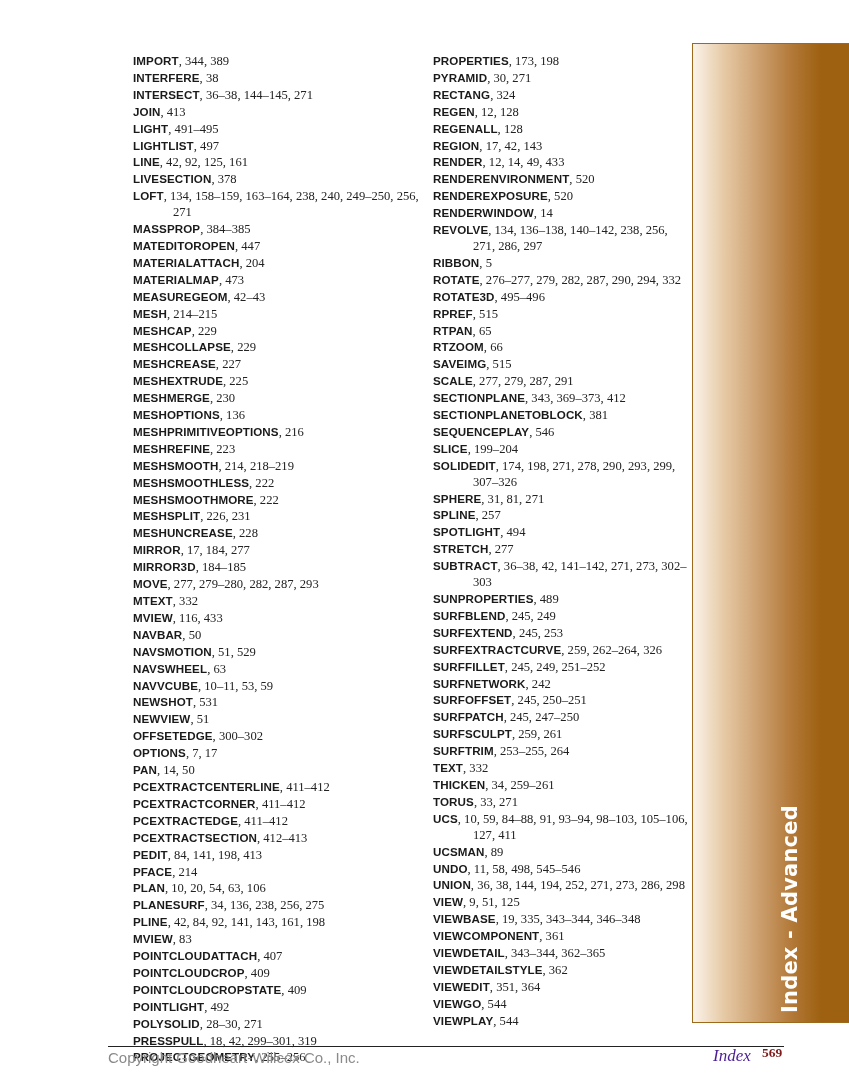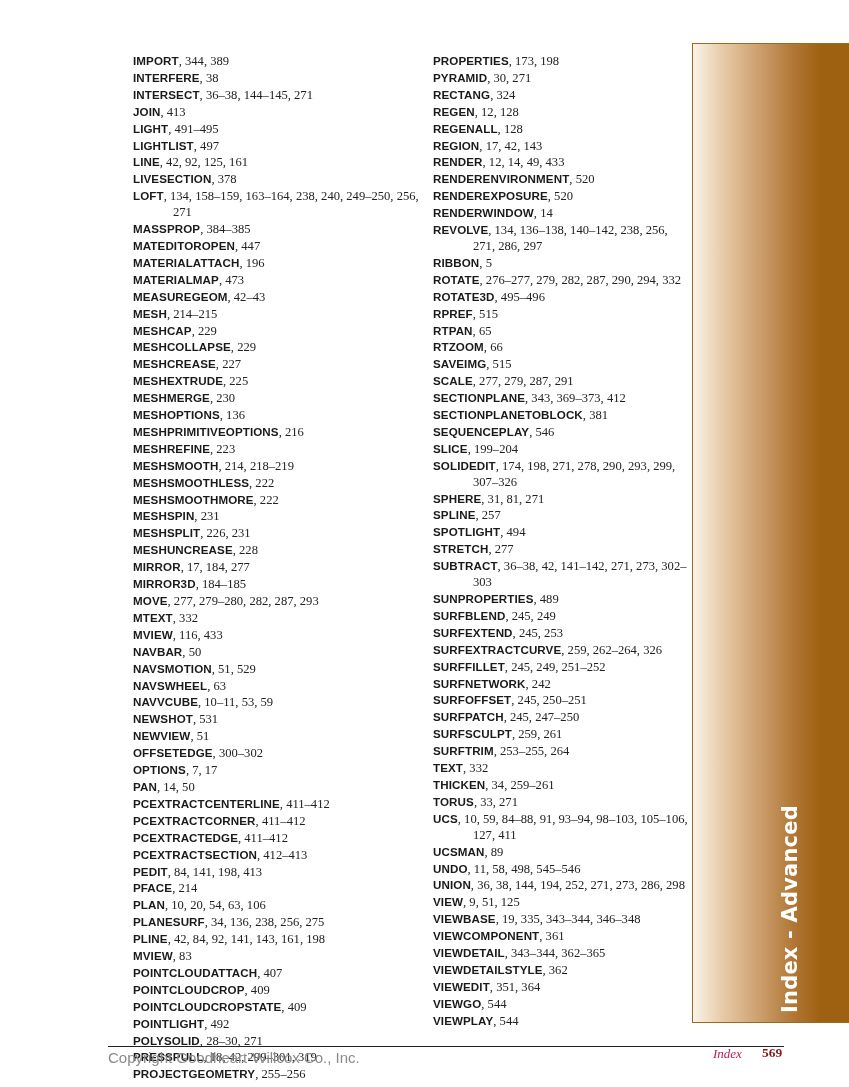--- a/index.html
+++ b/index.html
@@ -7,55 +7,54 @@
   .page { position: absolute; left: 0; top: 0; width: 849px; height: 1087px; }
   .col { position: absolute; top: 53px; }
   .col-left { left: 133px; width: 290px; }
   .col-right { left: 433px; width: 255px; }
   .entry { font-family: "Liberation Serif", serif; font-size: 12.6px; line-height: 15.9px; color: #222; padding-left: 40px; text-indent: -40px; white-space: normal; }
   .term { font-family: "Liberation Sans", sans-serif; font-weight: bold; font-size: 11.6px; color: #1a1a1a; letter-spacing: 0.1px; }
   .tab { position: absolute; left: 692px; top: 43px; width: 157px; height: 980px; border-left: 1.5px solid #9c6a1a; border-top: 1.5px solid #9c6a1a; border-bottom: 1.5px solid #9c6a1a; box-sizing: border-box; background: linear-gradient(to right, #fbf3ea 0%, #e6c9a5 20%, #c99a68 45%, #b07634 65%, #9e6111 82%, #9e6111 100%); }
   .tab-label { position: absolute; left: 778px; top: 1013px; transform-origin: 0 0; transform: rotate(-90deg); font-family: "DejaVu Sans", sans-serif; font-weight: bold; font-size: 21px; color: #ffffff; white-space: nowrap; letter-spacing: 0.2px; }
   .footer-rule { position: absolute; left: 108px; top: 1046px; width: 676px; height: 0; border-top: 1px solid #222; }
   .copyright { position: absolute; left: 108px; top: 1049px; font-family: "Liberation Sans", sans-serif; font-size: 15px; color: #8a8a8a; }
-  .footer-section { position: absolute; left: 713px; top: 1046px; font-family: "Liberation Serif", serif; font-style: italic; font-size: 13px; color: #be185d; }
+  .footer-section { position: absolute; left: 713px; top: 1046px; font-family: "Liberation Serif", serif; font-style: italic; font-size: 17px; color: #4c1d95; }
   .footer-page { position: absolute; left: 762px; top: 1045px; font-family: "Liberation Serif", serif; font-weight: bold; font-size: 13.5px; color: #7f1d1d; }
 </style>
 </head>
 <body>
 
 <div class="page">
   <div class="col col-left">
       <div class="entry"><span class="term">IMPORT</span><span class="pages">, 344, 389</span></div>
       <div class="entry"><span class="term">INTERFERE</span><span class="pages">, 38</span></div>
       <div class="entry"><span class="term">INTERSECT</span><span class="pages">, 36–38, 144–145, 271</span></div>
       <div class="entry"><span class="term">JOIN</span><span class="pages">, 413</span></div>
       <div class="entry"><span class="term">LIGHT</span><span class="pages">, 491–495</span></div>
       <div class="entry"><span class="term">LIGHTLIST</span><span class="pages">, 497</span></div>
       <div class="entry"><span class="term">LINE</span><span class="pages">, 42, 92, 125, 161</span></div>
       <div class="entry"><span class="term">LIVESECTION</span><span class="pages">, 378</span></div>
       <div class="entry"><span class="term">LOFT</span><span class="pages">, 134, 158–159, 163–164, 238, 240, 249–250, 256, 271</span></div>
       <div class="entry"><span class="term">MASSPROP</span><span class="pages">, 384–385</span></div>
       <div class="entry"><span class="term">MATEDITOROPEN</span><span class="pages">, 447</span></div>
-      <div class="entry"><span class="term">MATERIALATTACH</span><span class="pages">, 196</span></div>
+      <div class="entry"><span class="term">MATERIALATTACH</span><span class="pages">, 204</span></div>
       <div class="entry"><span class="term">MATERIALMAP</span><span class="pages">, 473</span></div>
       <div class="entry"><span class="term">MEASUREGEOM</span><span class="pages">, 42–43</span></div>
       <div class="entry"><span class="term">MESH</span><span class="pages">, 214–215</span></div>
       <div class="entry"><span class="term">MESHCAP</span><span class="pages">, 229</span></div>
       <div class="entry"><span class="term">MESHCOLLAPSE</span><span class="pages">, 229</span></div>
       <div class="entry"><span class="term">MESHCREASE</span><span class="pages">, 227</span></div>
       <div class="entry"><span class="term">MESHEXTRUDE</span><span class="pages">, 225</span></div>
       <div class="entry"><span class="term">MESHMERGE</span><span class="pages">, 230</span></div>
       <div class="entry"><span class="term">MESHOPTIONS</span><span class="pages">, 136</span></div>
       <div class="entry"><span class="term">MESHPRIMITIVEOPTIONS</span><span class="pages">, 216</span></div>
       <div class="entry"><span class="term">MESHREFINE</span><span class="pages">, 223</span></div>
       <div class="entry"><span class="term">MESHSMOOTH</span><span class="pages">, 214, 218–219</span></div>
       <div class="entry"><span class="term">MESHSMOOTHLESS</span><span class="pages">, 222</span></div>
       <div class="entry"><span class="term">MESHSMOOTHMORE</span><span class="pages">, 222</span></div>
-      <div class="entry"><span class="term">MESHSPIN</span><span class="pages">, 231</span></div>
       <div class="entry"><span class="term">MESHSPLIT</span><span class="pages">, 226, 231</span></div>
       <div class="entry"><span class="term">MESHUNCREASE</span><span class="pages">, 228</span></div>
       <div class="entry"><span class="term">MIRROR</span><span class="pages">, 17, 184, 277</span></div>
       <div class="entry"><span class="term">MIRROR3D</span><span class="pages">, 184–185</span></div>
       <div class="entry"><span class="term">MOVE</span><span class="pages">, 277, 279–280, 282, 287, 293</span></div>
       <div class="entry"><span class="term">MTEXT</span><span class="pages">, 332</span></div>
       <div class="entry"><span class="term">MVIEW</span><span class="pages">, 116, 433</span></div>
       <div class="entry"><span class="term">NAVBAR</span><span class="pages">, 50</span></div>
       <div class="entry"><span class="term">NAVSMOTION</span><span class="pages">, 51, 529</span></div>
       <div class="entry"><span class="term">NAVSWHEEL</span><span class="pages">, 63</span></div>

